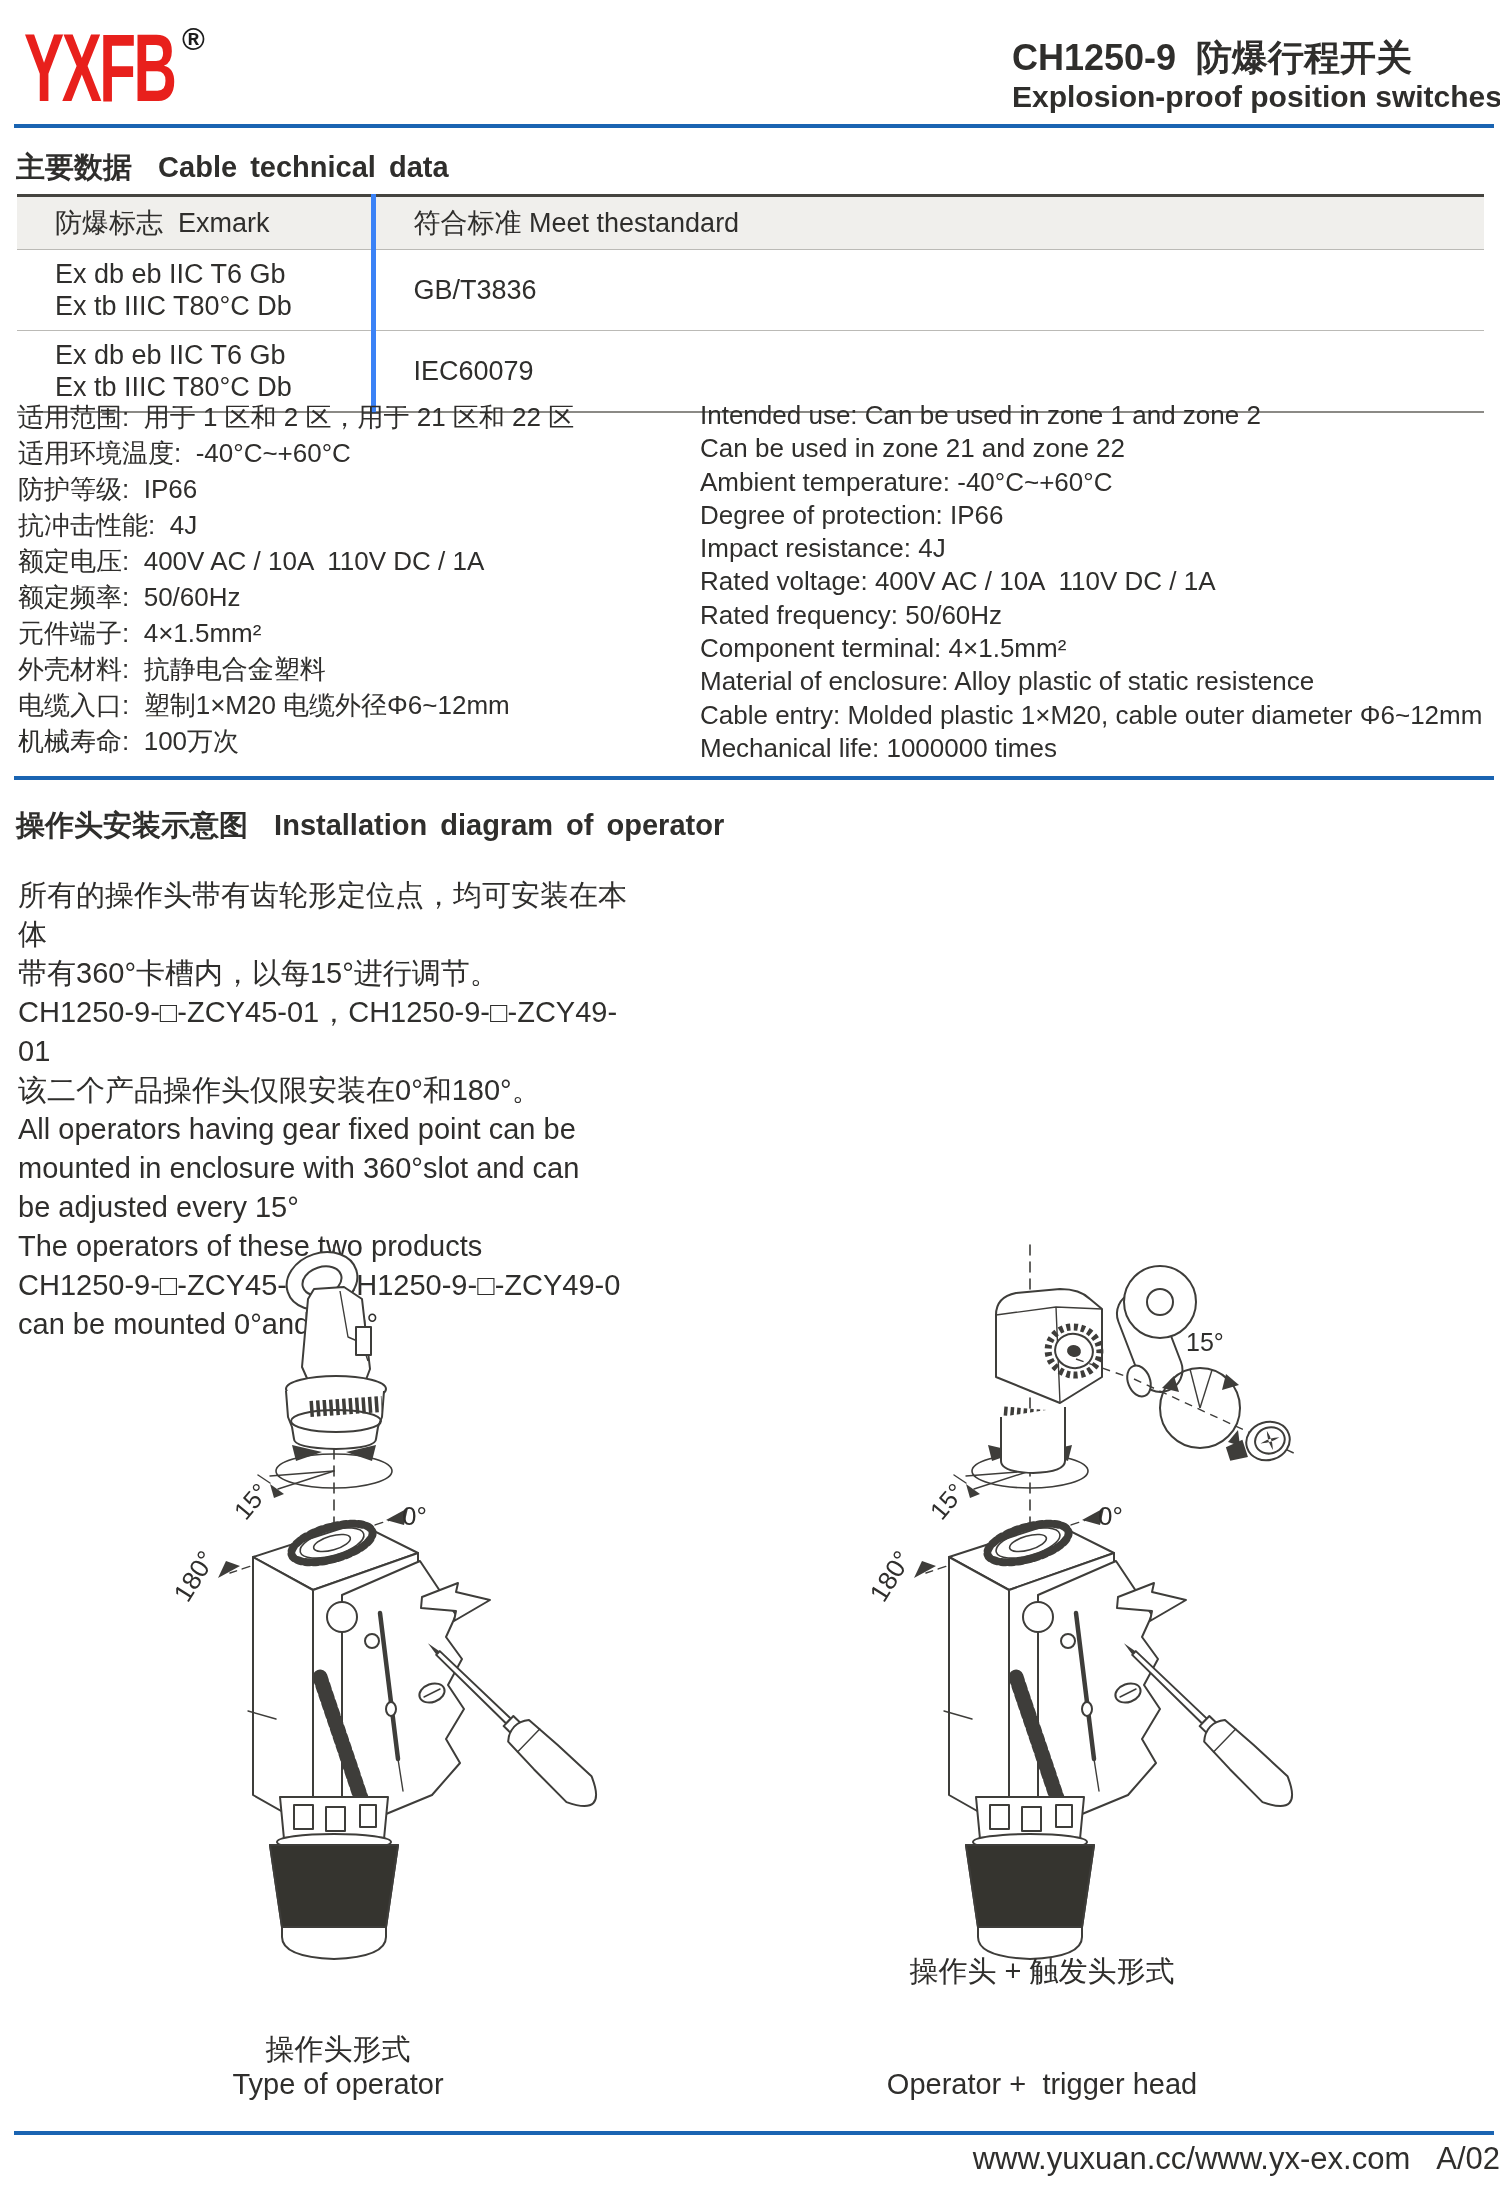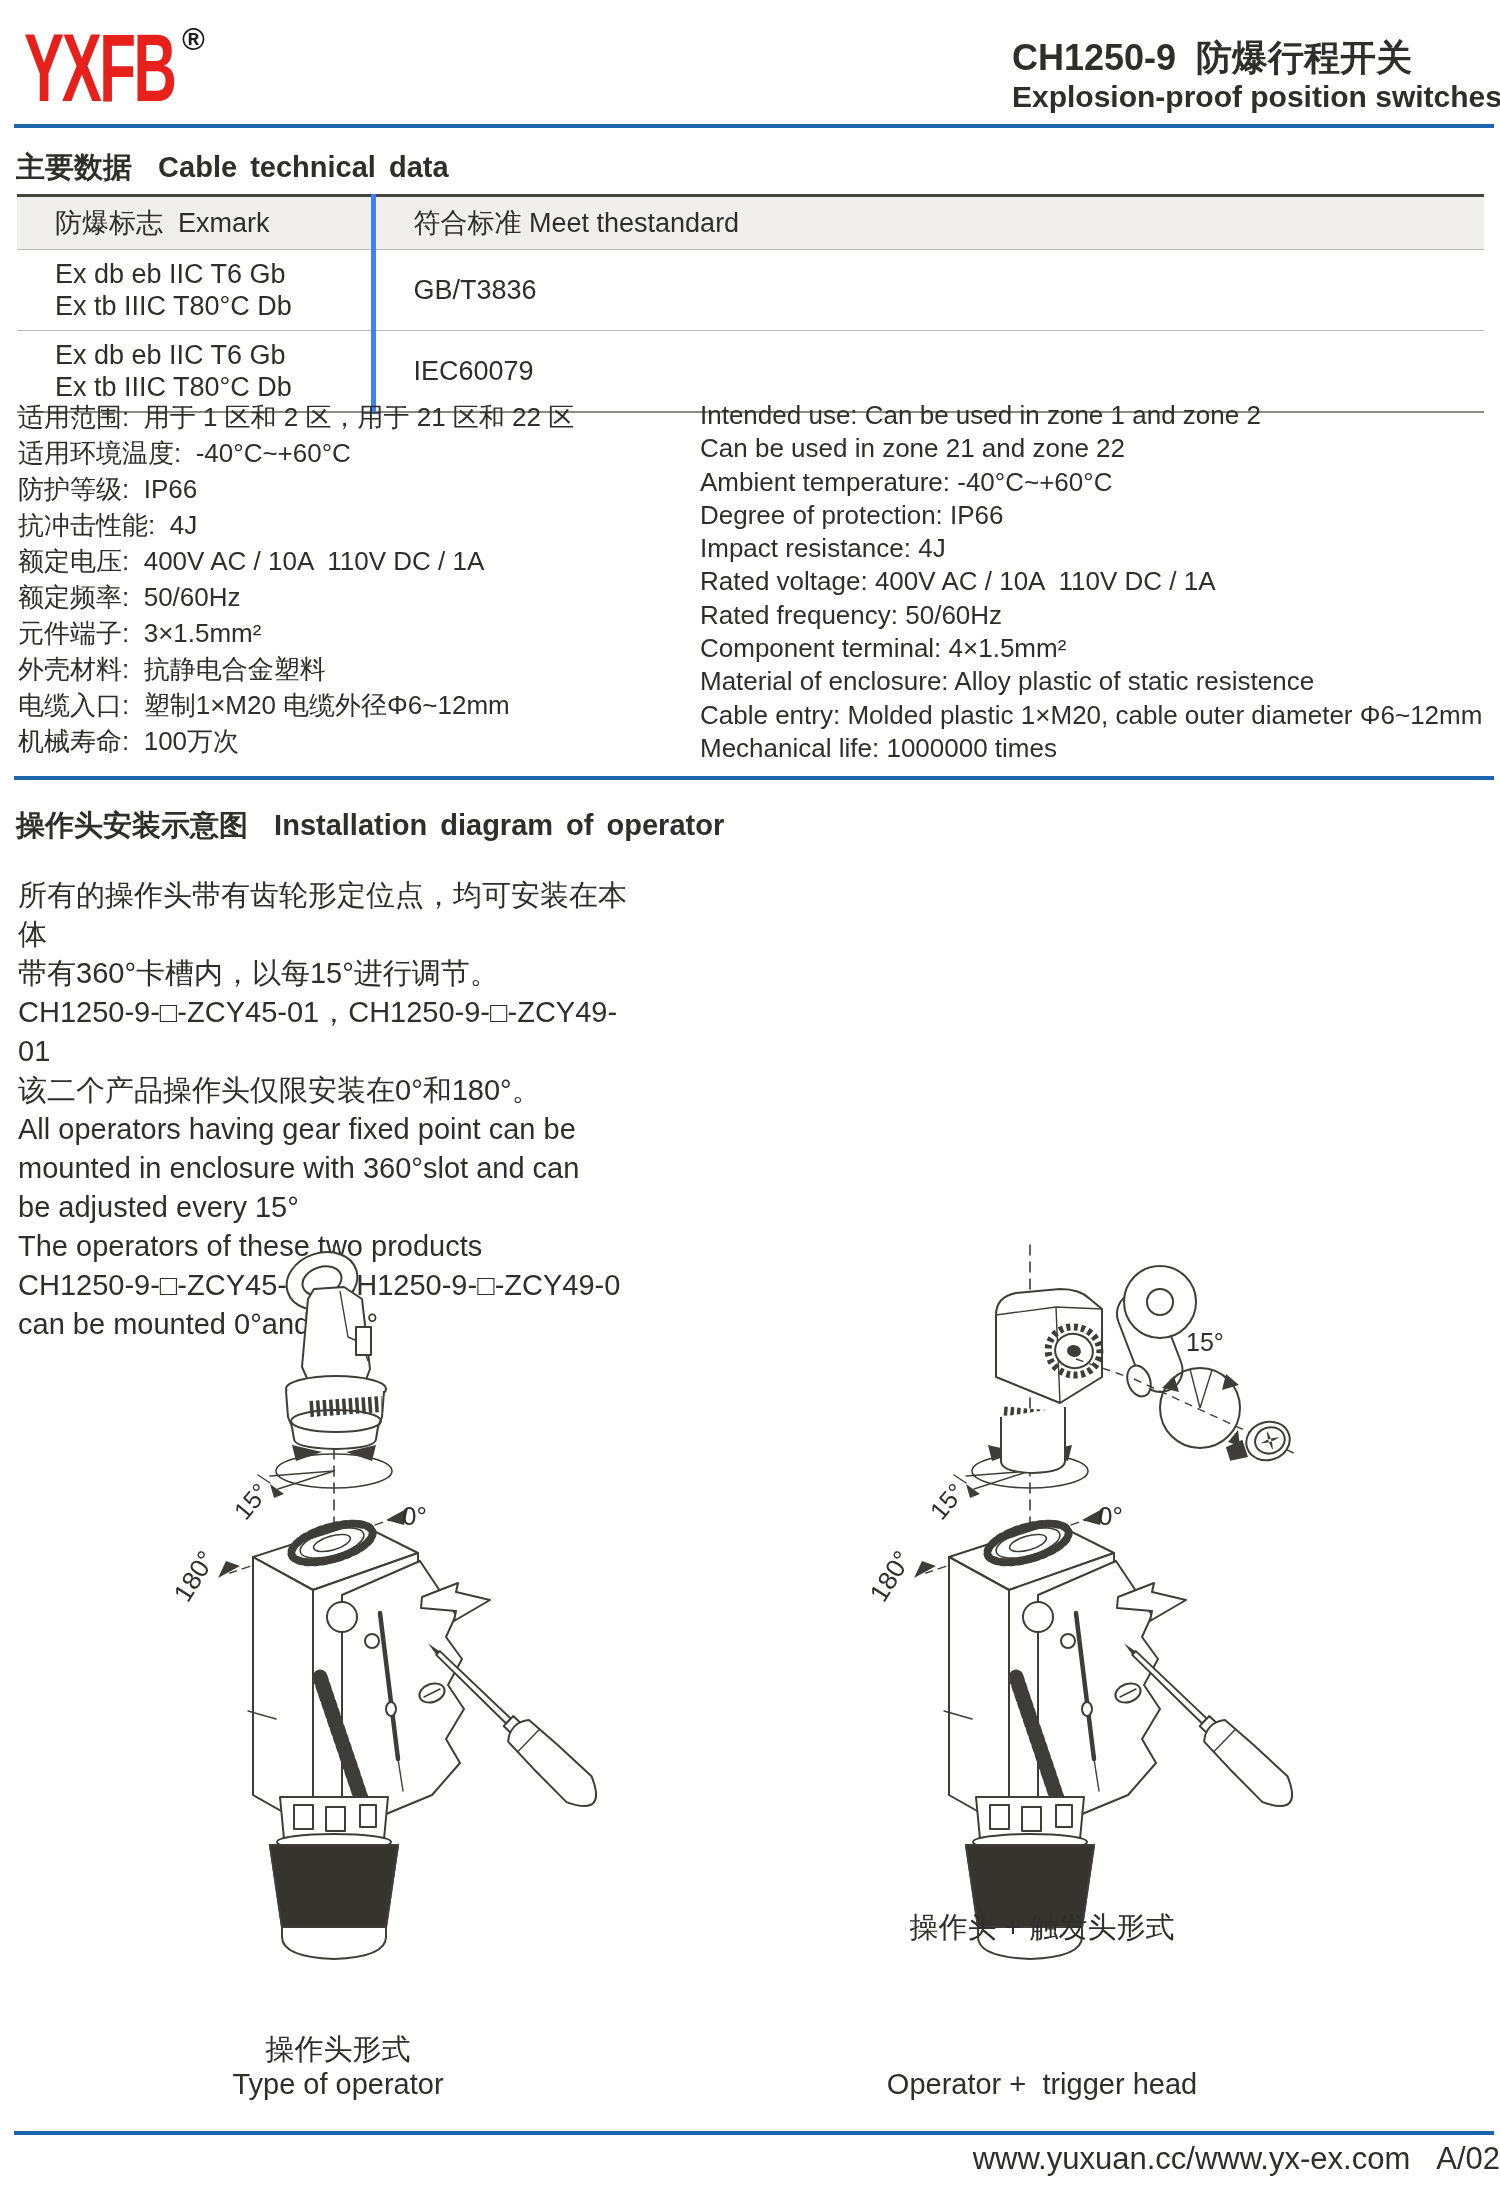--- a/index.html
+++ b/index.html
@@ -106,21 +106,21 @@
     </tbody>
   </table>
 
   <div class="abs list list-cn">
     <div class="pre">适用范围:  用于 1 区和 2 区，用于 21 区和 22 区</div>
     <div class="pre">适用环境温度:  -40°C~+60°C</div>
     <div class="pre">防护等级:  IP66</div>
     <div class="pre">抗冲击性能:  4J</div>
     <div class="pre">额定电压:  400V AC / 10A  110V DC / 1A</div>
     <div class="pre">额定频率:  50/60Hz</div>
-    <div class="pre">元件端子:  3×1.5mm²</div>
+    <div class="pre">元件端子:  4×1.5mm²</div>
     <div class="pre">外壳材料:  抗静电合金塑料</div>
     <div class="pre">电缆入口:  塑制1×M20 电缆外径Φ6~12mm</div>
     <div class="pre">机械寿命:  100万次</div>
   </div>
 
   <div class="abs list list-en">
     <div class="pre">Intended use: Can be used in zone 1 and zone 2</div>
     <div class="pre">Can be used in zone 21 and zone 22</div>
     <div class="pre">Ambient temperature: -40°C~+60°C</div>
     <div class="pre">Degree of protection: IP66</div>
@@ -272,21 +272,21 @@
       <path class="fill" d="M -8,0 Q 2,-3 12,0 Q 2,3 -8,0 Z M 2,-10 Q -1,0 2,10 Q 5,0 2,-10 Z"></path>
     </g>
     <text class="small" x="496" y="116">15°</text>
     <text class="small" transform="translate(264,272) rotate(-50)" text-anchor="middle">15°</text>
     <text x="408" y="290">0°</text>
     <text transform="translate(208,346) rotate(-58)" text-anchor="middle">180°</text>
   </svg>
 
   <div class="abs caption pre" style="left:338px;top:2030px">操作头形式</div>
   <div class="abs caption pre" style="left:338px;top:2068px">Type of operator</div>
-  <div class="abs caption pre" style="left:1042px;top:1908px">操作头 + 触发头形式</div>
+  <div class="abs caption pre" style="left:1042px;top:1952px">操作头 + 触发头形式</div>
   <div class="abs caption pre" style="left:1042px;top:2068px">Operator +  trigger head</div>
 
   <div class="abs rule" style="top:2131px"></div>
   <div class="abs footer-text">
     <span>www.yuxuan.cc/www.yx-ex.com</span><span class="footer-page">A/02</span>
   </div>
 
 </div>
 
 </body></html>

